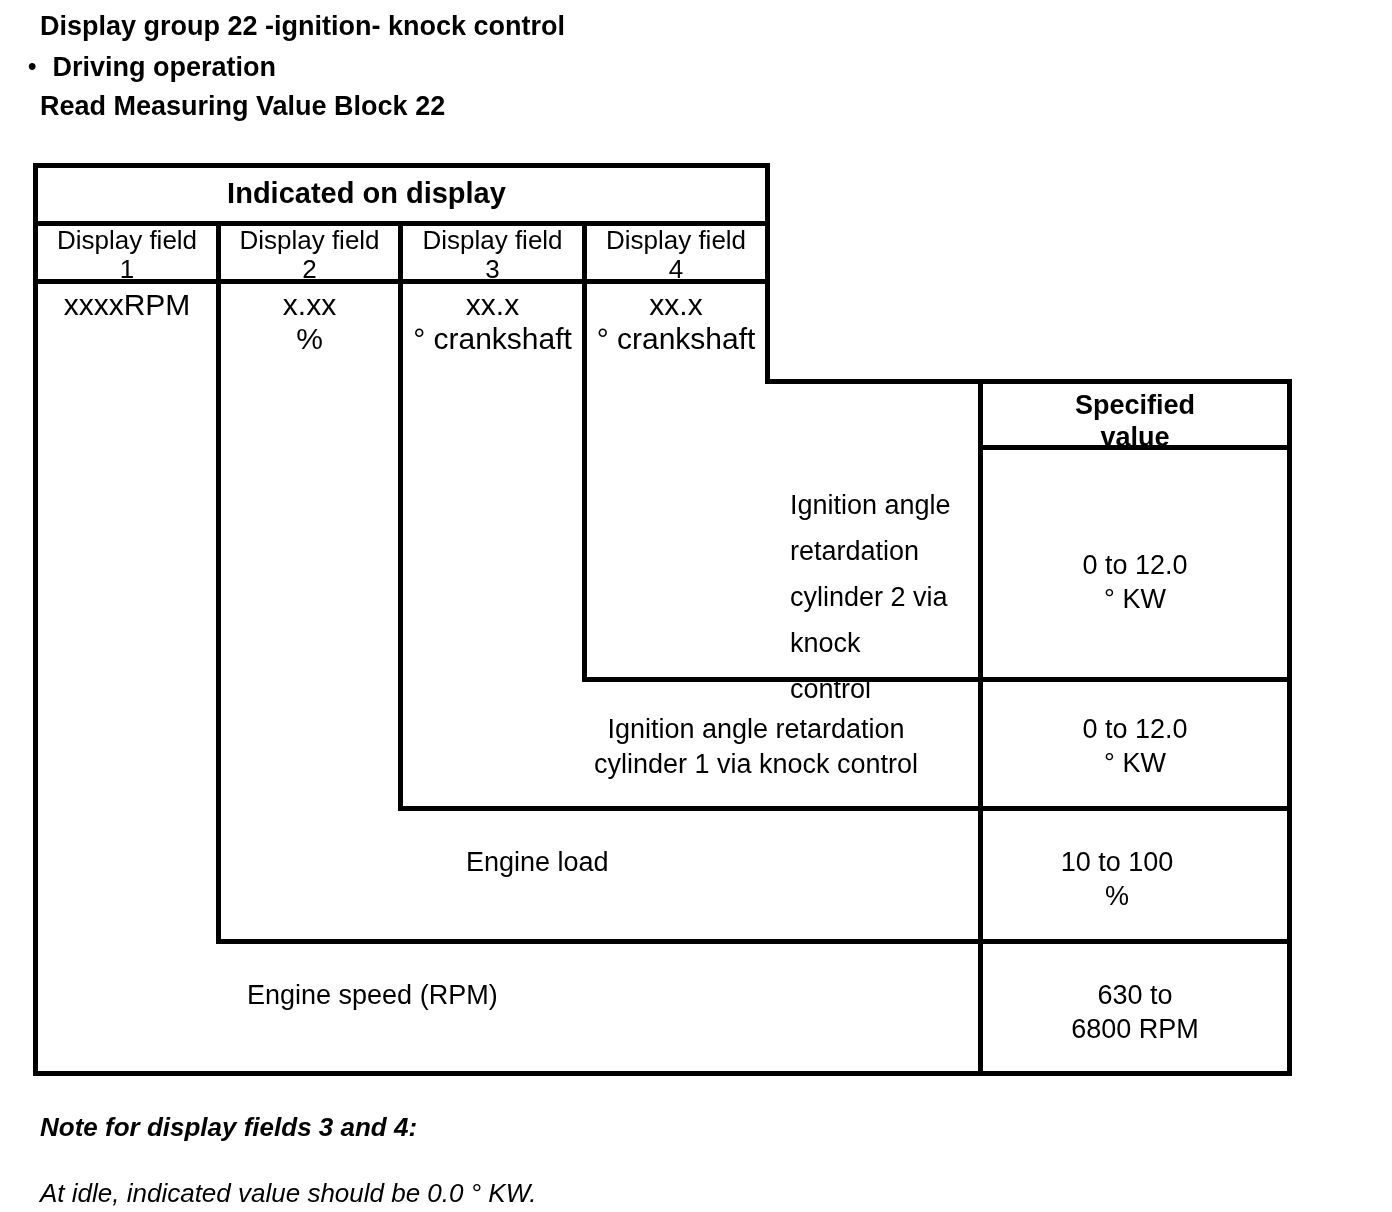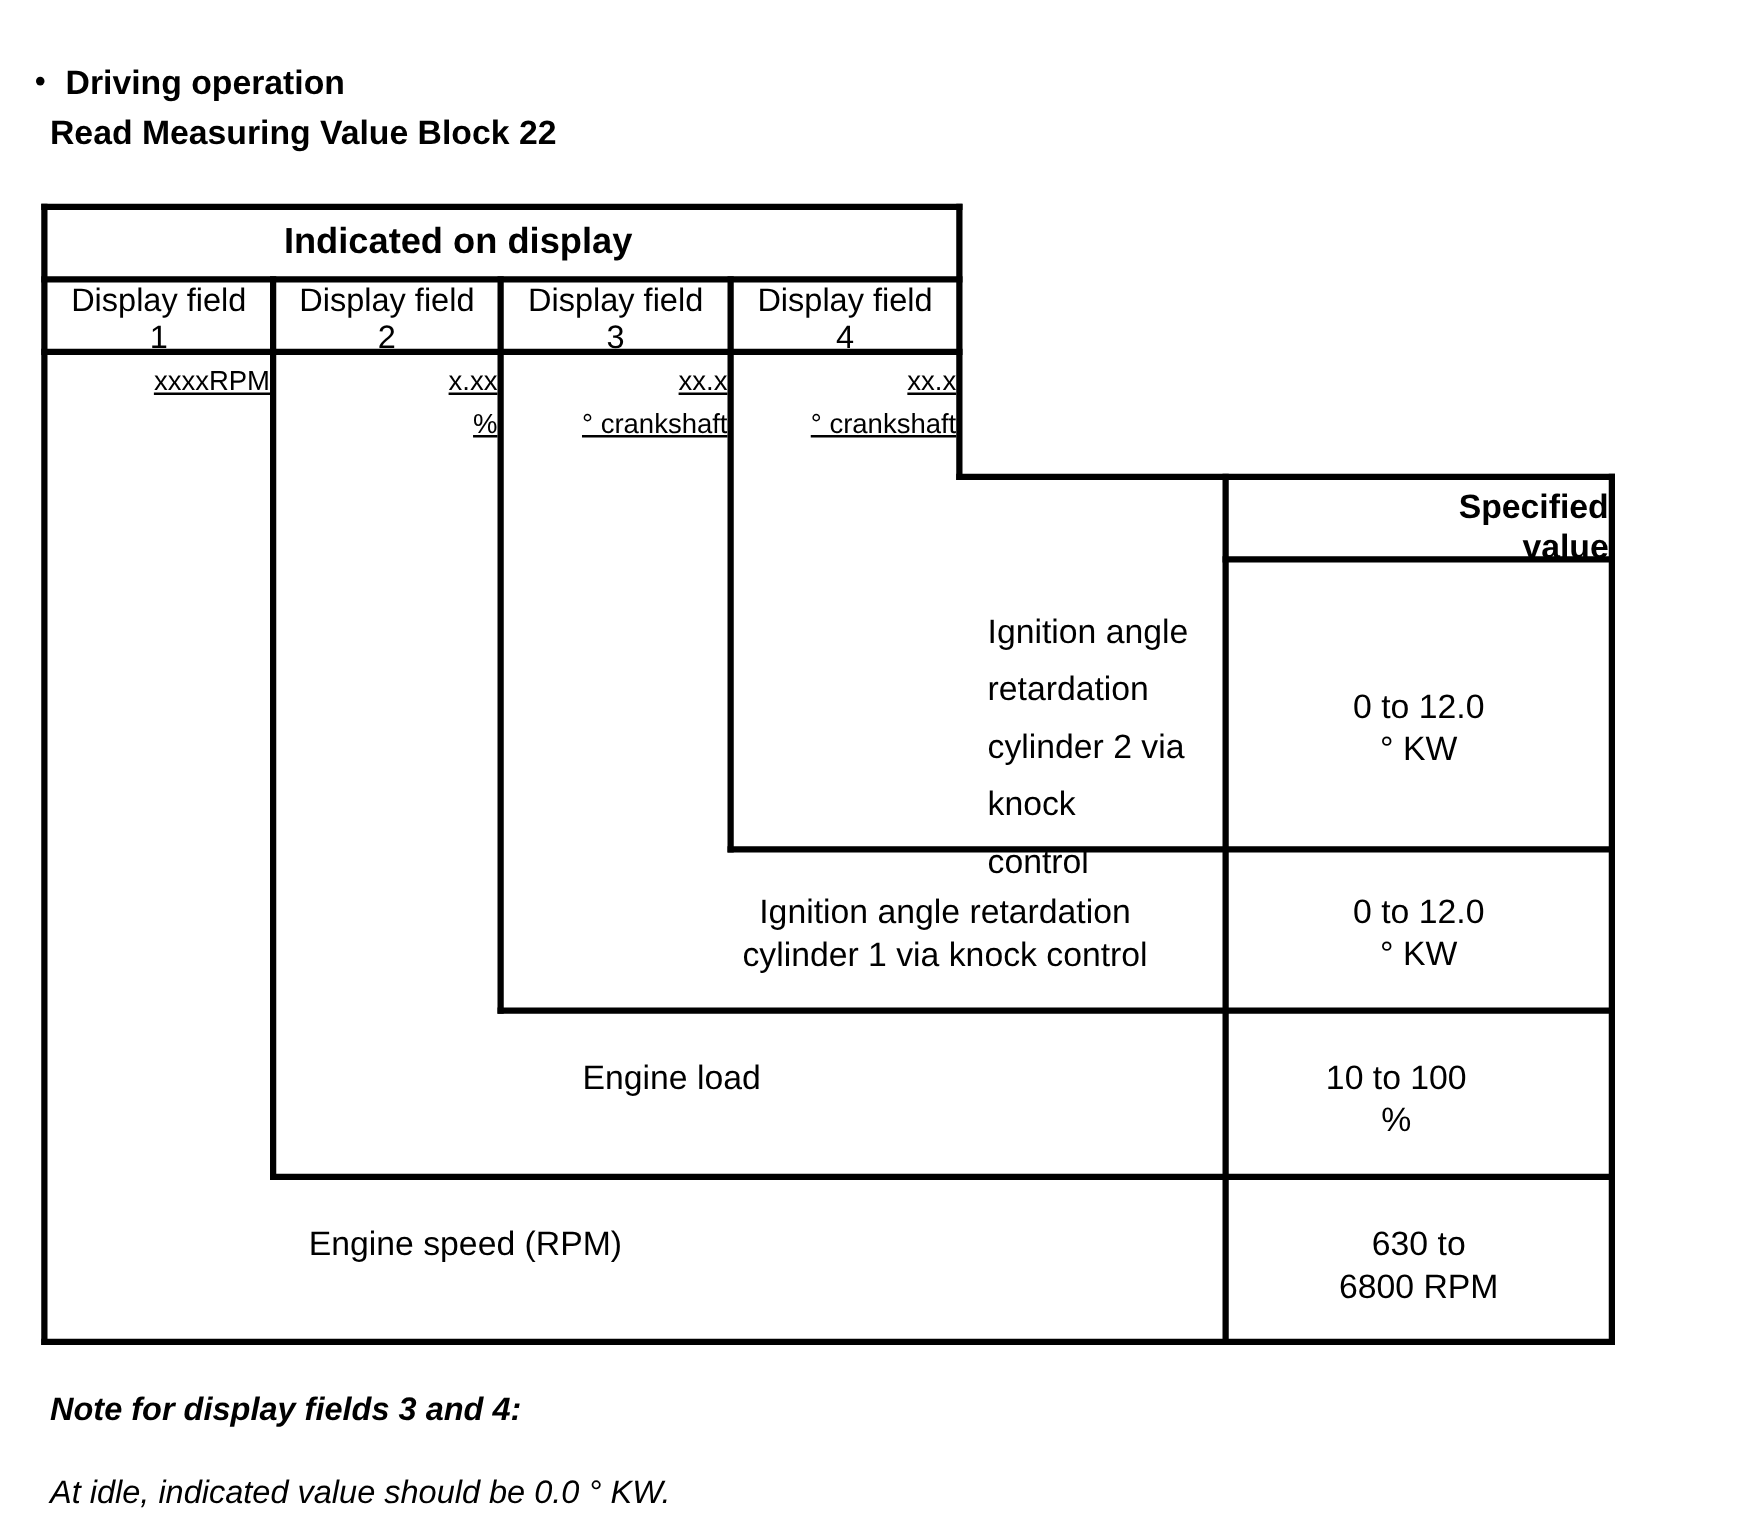--- a/index.html
+++ b/index.html
@@ -16,30 +16,31 @@
     background: #ffffff;
     overflow: hidden;
   }
   .abs { position: absolute; }
   .line { position: absolute; background: #000000; }
   .t { position: absolute; white-space: pre-line; line-height: 34px; font-size: 27px; }
   .center { text-align: center; }
   .bold { font-weight: bold; }
   .heading-line { font-size: 27px; font-weight: bold; line-height: 40px; }
   .hdr-cell { line-height: 29px; font-size: 26px; text-align: center; border-radius: 14px; }
-  .fmt-cell { line-height: 34px; font-size: 22px; text-align: right; text-decoration: underline; }
+  .fmt-cell { line-height: 34px; font-size: 30px; text-align: center; }
   .note-head { font-size: 26px; font-style: italic; font-weight: bold; }
   .note-body { font-size: 26px; font-style: italic; }
   .bullet-dot { display: inline-block; font-size: 24px; margin-right: 16px; vertical-align: 2px; }
 </style>
 </head>
 <body>
 
 <div id="canvas">
 
+  <div class="abs heading-line" style="left:40px; top:6px;">Display group 22 -ignition- knock control</div>
   <div class="abs heading-line" style="left:28px; top:46px;">
     <span class="bullet-dot">•</span><span>Driving operation</span>
   </div>
   <div class="abs heading-line" style="left:40px; top:86px;">Read Measuring Value Block 22</div>
 
   <div class="line" style="left:33px;  top:163px;  width:737px;  height:5px;"></div>
   <div class="line" style="left:33px;  top:221px;  width:737px;  height:5px;"></div>
   <div class="line" style="left:33px;  top:279px;  width:737px;  height:5px;"></div>
   <div class="line" style="left:765px; top:379px;  width:527px;  height:5px;"></div>
   <div class="line" style="left:978px; top:445px;  width:314px;  height:5px;"></div>
@@ -68,21 +69,21 @@
 4</div>
 
   <div class="t fmt-cell" style="left:38px;  top:288px; width:178px;">xxxxRPM</div>
   <div class="t fmt-cell" style="left:221px; top:288px; width:177px;">x.xx
 %</div>
   <div class="t fmt-cell" style="left:403px; top:288px; width:179px;">xx.x
 ° crankshaft</div>
   <div class="t fmt-cell" style="left:587px; top:288px; width:178px;">xx.x
 ° crankshaft</div>
 
-  <div class="t center bold" style="left:983px; top:389px; width:304px; line-height:32px;text-align:right;">Specified
+  <div class="t center bold" style="left:983px; top:389px; width:304px; line-height:32px;">Specified
 value</div>
 
   <div class="t" style="left:790px; top:482px; width:200px; line-height:46px;">Ignition angle
 retardation
 cylinder 2 via
 knock
 control</div>
   <div class="t center" style="left:983px; top:548px; width:304px;">0 to 12.0
 ° KW</div>
 

